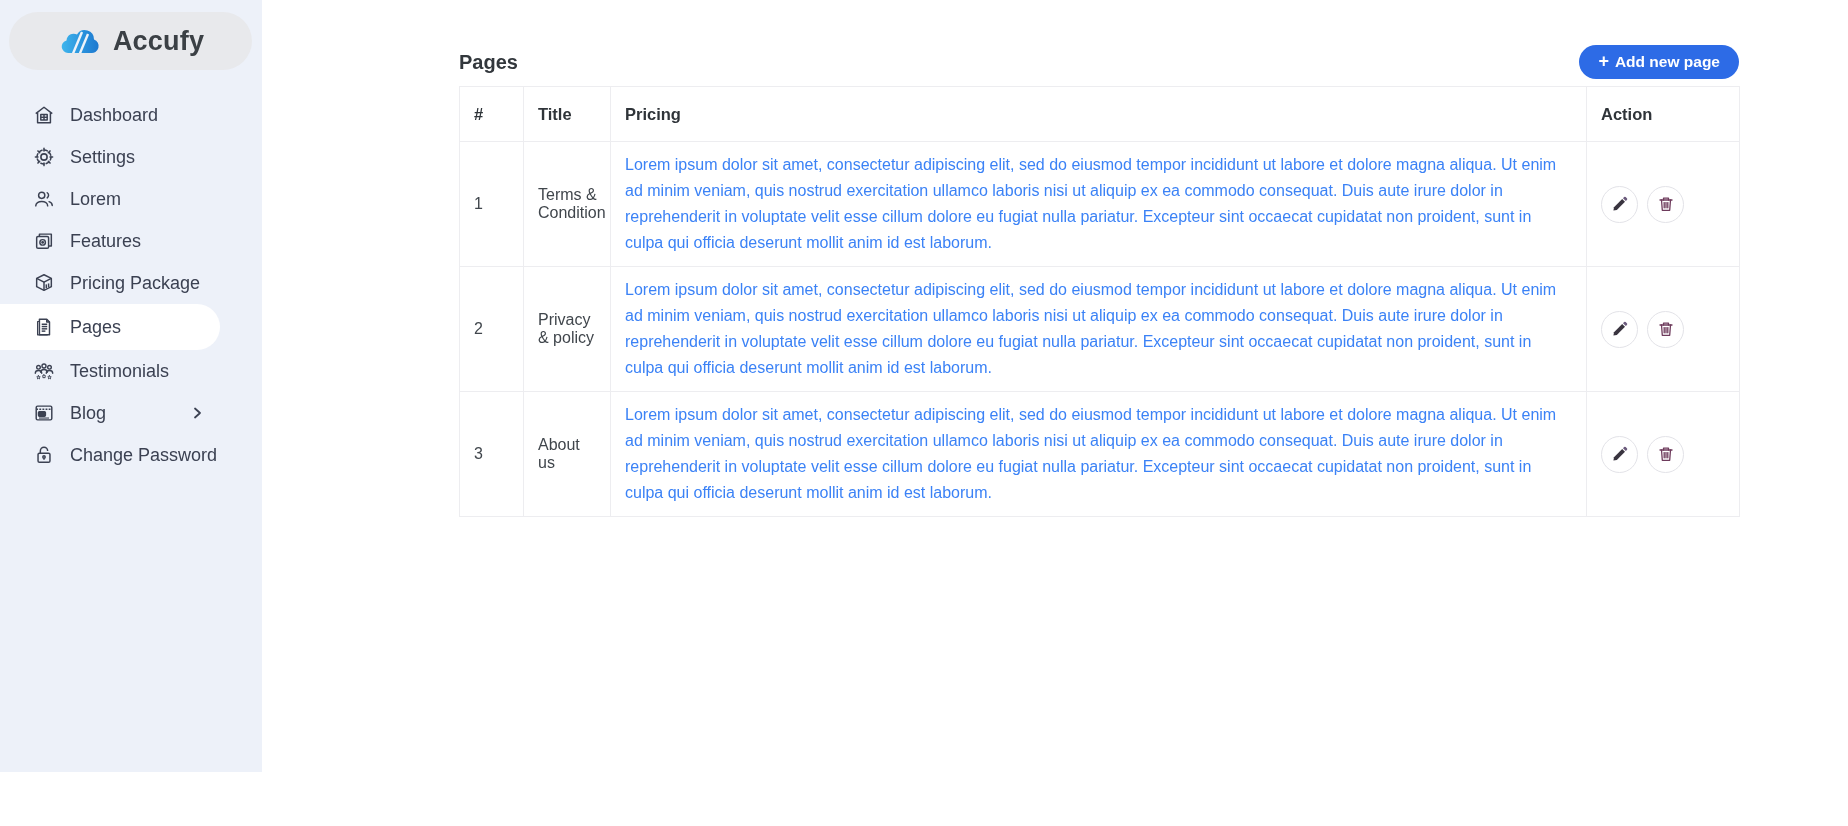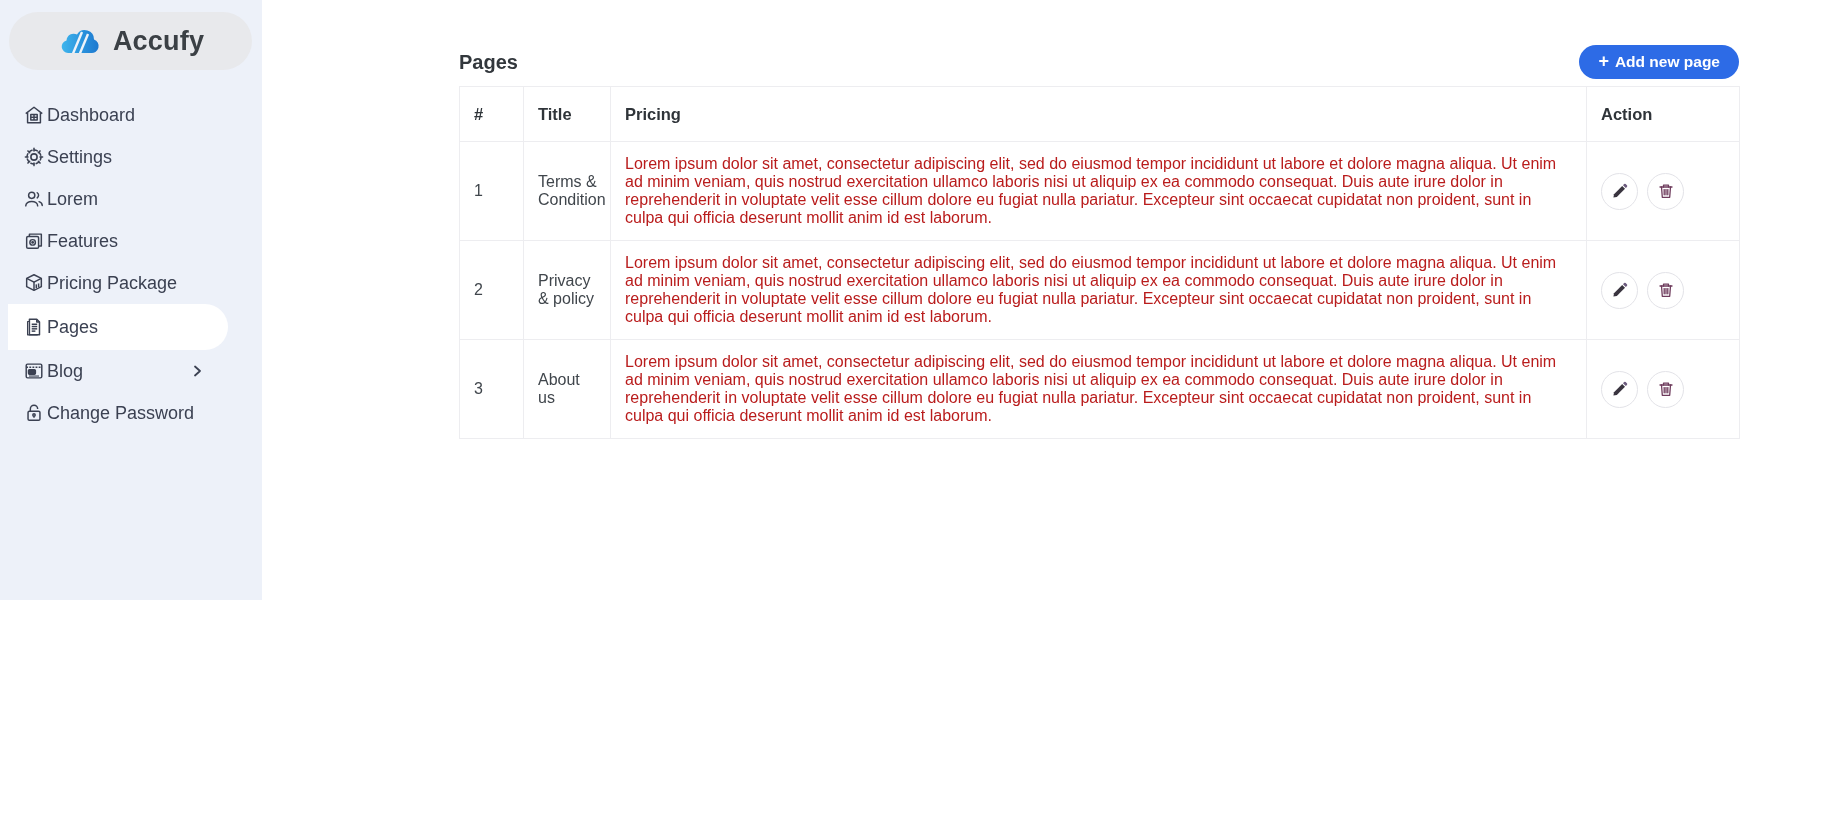--- a/index.html
+++ b/index.html
@@ -1,27 +1,27 @@
 <!DOCTYPE html>
 <html><head>
 <meta charset="utf-8">
 <style>
   * { margin:0; padding:0; box-sizing:border-box; }
   html,body { width:1848px; height:826px; background:#ffffff;
     font-family:"Liberation Sans","DejaVu Sans",sans-serif; overflow:hidden; }
 
   
-  .sidebar { position:absolute; left:0; top:0; width:262px; height:600px;
+  .sidebar { position:absolute; left:0; top:0; width:262px; height:772px;
     background:#edf1f9; }
   .logo-pill { margin:12px 10px 0 9px; height:58px; border-radius:29px;
     background:#e8e9ec; display:flex; align-items:center; justify-content:center; gap:10px; }
   .logo-text { font-size:27px; font-weight:700; color:#3b4045; letter-spacing:0.2px; }
   .nav { margin-top:24px; list-style:none; }
-  .nav-item { height:42px; display:flex; align-items:center; padding-left:14px;
-    gap:1px; font-size:18px; color:#3b4152; cursor:pointer;margin-left:8px; }
+  .nav-item { height:42px; display:flex; align-items:center; padding-left:32px;
+    gap:14px; font-size:18px; color:#3b4152; cursor:pointer; }
   .nav-item .nav-ic { width:24px; height:24px; display:flex; align-items:center;
     justify-content:center; flex:0 0 24px; }
   .nav-item.active { background:#ffffff; width:220px; height:46px;
     border-radius:0 23px 23px 0; }
   .nav-item .chev { margin-left:auto; margin-right:58px; display:flex; }
 
   
   .main { position:absolute; left:262px; top:0; width:1586px; height:826px; background:#fff; }
   .content { position:absolute; left:197px; top:44px; width:1280px; }
   .page-header { display:flex; align-items:center; justify-content:space-between; height:36px; }
@@ -33,21 +33,21 @@
   .add-btn .plus { font-size:18px; font-weight:700; line-height:1; position:relative; top:-1px; }
 
   
   .pages-table { margin-top:6px; border-collapse:collapse; width:1280px; table-layout:fixed; }
   .pages-table th, .pages-table td { border:1px solid #ededf0; vertical-align:middle;
     text-align:left; }
   .pages-table th { height:55px; font-size:16.5px; font-weight:700; color:#2f3439;
     padding:8px 12px 8px 14px; background:#fff; }
   .pages-table td { font-size:16px; color:#40464c; padding:10px 12px 10px 14px; }
   .pages-table tr.data-row { height:99px; }
-  td.cell-details { line-height:18px; color:#b91c1c; padding-right:22px; }
+  td.cell-details { line-height:26px; color:#3b82f6; padding-right:22px; }
   .action-wrap { display:flex; align-items:center; gap:9px; }
   .icon-btn { width:37px; height:37px; border-radius:50%; border:1px solid #e3e3e8;
     background:#fff; display:flex; align-items:center; justify-content:center; cursor:pointer; }
 </style>
 </head>
 <body>
 
 <aside class="sidebar">
   <div class="logo-pill">
     <span style="display:flex;">
@@ -147,20 +147,36 @@
             <line x1="9.5" y1="11.5" x2="15.5" y2="11.5"></line>
           <line x1="9.5" y1="14" x2="15.5" y2="14"></line>
             <line x1="9.5" y1="16.5" x2="13.5" y2="16.5"></line>
           <path d="M7 6H5v14.5h11" stroke-width="1.3"></path>
         </svg>
       </span>
       <span>Pages</span>
     </li>
     <li class="nav-item">
       <span class="nav-ic">
+        <svg width="22" height="22" viewBox="0 0 24 24" fill="none" stroke="#3b4152" stroke-width="1.5" stroke-linecap="round" stroke-linejoin="round">
+          <circle cx="6" cy="8" r="2"></circle>
+            <circle cx="12" cy="6.5" r="2.2"></circle>
+            <circle cx="18" cy="8" r="2"></circle>
+          <path d="M2.5 14.5c0-1.9 1.6-3 3.5-3s3.5 1.1 3.5 3"></path>
+          <path d="M8.3 13.3c.4-2 1.9-3 3.7-3s3.3 1 3.7 3"></path>
+          <path d="M14.5 14.5c0-1.9 1.6-3 3.5-3s3.5 1.1 3.5 3"></path>
+          <path d="M6 17l.6 1.2 1.3.2-.95.9.2 1.3L6 20l-1.15.6.2-1.3-.95-.9 1.3-.2z" stroke-width="1"></path>
+          <path d="M12 16l.6 1.2 1.3.2-.95.9.2 1.3L12 19l-1.15.6.2-1.3-.95-.9 1.3-.2z" stroke-width="1"></path>
+          <path d="M18 17l.6 1.2 1.3.2-.95.9.2 1.3L18 20l-1.15.6.2-1.3-.95-.9 1.3-.2z" stroke-width="1"></path>
+        </svg>
+      </span>
+      <span>Testimonials</span>
+    </li>
+    <li class="nav-item">
+      <span class="nav-ic">
         <svg width="22" height="22" viewBox="0 0 24 24" fill="none" stroke="#3b4152" stroke-width="1.6" stroke-linejoin="round">
           <rect x="3.5" y="4.5" width="17" height="15" rx="1.5"></rect>
           <line x1="3.5" y1="8" x2="20.5" y2="8" stroke-dasharray="2 1.4"></line>
           <rect x="6" y="10.5" width="7.5" height="5" rx="1" fill="#3b4152"></rect>
           <line x1="6.5" y1="17.5" x2="17.5" y2="17.5" stroke-width="1.2"></line>
         </svg>
       </span>
       <span>Blog</span>
       <span class="chev">
         <svg width="14" height="14" viewBox="0 0 14 14" fill="none" stroke="#3b4152" stroke-width="1.8" stroke-linecap="round" stroke-linejoin="round">

